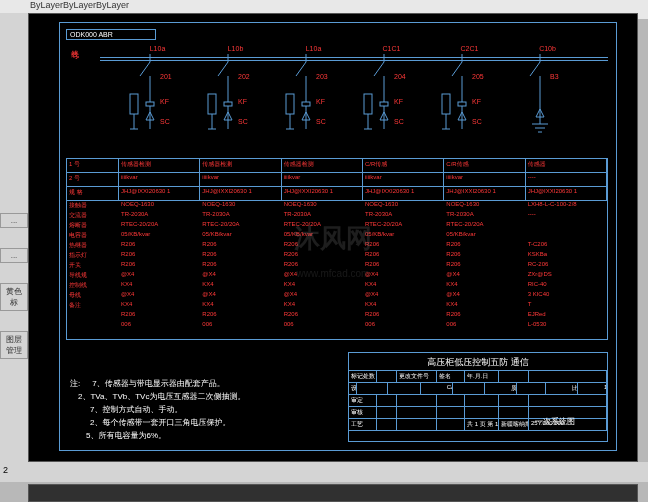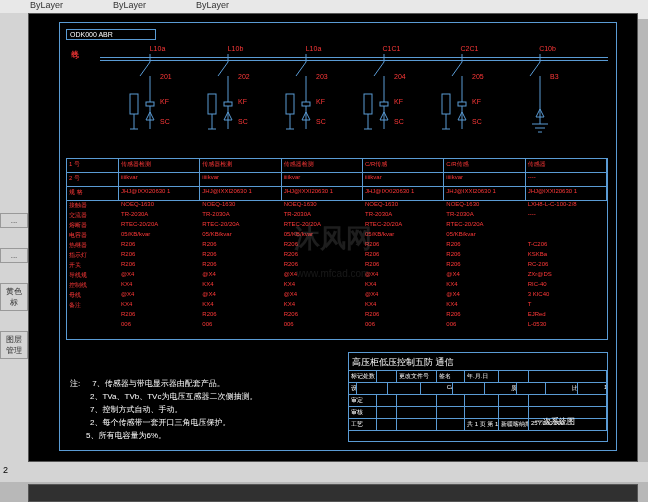--- a/index.html
+++ b/index.html
@@ -1,17 +1,17 @@
 <!DOCTYPE html>
 <html><head>
 <meta charset="utf-8">
 <style>
 *{margin:0;padding:0;box-sizing:border-box;font-family:"SimSun",sans-serif}
 body{background:#b8b8b8;width:648px;height:502px;overflow:hidden;position:relative}
-.toolbar{height:19px;background:#e8e8e8;display:flex;gap:50px;padding-left:30px;font-size:9px;color:#333}
+.toolbar{height:19px;background:#e8e8e8;display:flex;padding-left:30px;font-size:9px;color:#333}
 .canvas-area{position:absolute;top:13px;left:28px;right:10px;bottom:40px;background:#000;border:1px solid #555}
 .left-panel{position:absolute;left:0;top:13px;width:28px;bottom:40px;background:#d4d4d4}
 .left-panel .item{font-size:8px;color:#333;padding:2px;border:1px solid #999;margin-bottom:20px;text-align:center}
 .bottom-bar{position:absolute;bottom:20px;left:0;right:0;height:20px;background:#d4d4d4;font-size:9px;padding:3px}
 .scroll-h{position:absolute;bottom:0;left:28px;right:10px;height:18px;background:#303030;border:1px solid #555}
 .drawing{position:absolute;top:8px;left:30px;right:20px;bottom:10px;border:1px solid #5a9bd4}
 .title-bar{position:absolute;top:6px;left:6px;width:90px;height:11px;border:1px solid #5a9bd4;color:#fff;font-size:7px;padding:1px 3px}
 .circuit-row{position:absolute;top:22px;left:60px;right:8px;height:110px}
 .circuit{position:absolute;top:0;width:75px;height:110px}
 .circuit .lbl-top{color:#ff3838;font-size:7px;text-align:center;margin-bottom:2px}
@@ -24,21 +24,21 @@
 .data-table .hcell.lc{width:52px;color:#ff3838}
 .data-table .hcell.dc{flex:1}
 .data-table .drow{display:flex;height:10px;font-size:6px}
 .data-table .dcell{flex:1;color:#ff3838;padding:0 2px;overflow:hidden;white-space:nowrap}
 .data-table .dcell.lc{width:52px;flex:none;color:#ff3838}
 .notes{position:absolute;bottom:8px;left:10px;width:260px;color:#fff;font-size:8px;line-height:13px}
 .notes .ntitle{display:inline-block;width:20px}
 .title-block{position:absolute;bottom:8px;right:8px;width:260px;height:90px;border:1px solid #5a9bd4}
 .title-block .tr{display:flex;height:12px;border-bottom:1px solid #5a9bd4;font-size:6px;color:#fff}
 .title-block .tc{border-right:1px solid #5a9bd4;padding:1px 2px;overflow:hidden;white-space:nowrap}
-.title-block .main-title{height:18px;color:#fff;font-size:9px;padding:3px;border-bottom:1px solid #5a9bd4}
+.title-block .main-title{height:18px;text-align:center;color:#fff;font-size:9px;padding:3px;border-bottom:1px solid #5a9bd4}
 .watermark{position:absolute;top:50%;left:50%;transform:translate(-50%,-50%);color:rgba(200,200,200,0.15);font-size:26px;font-weight:bold;pointer-events:none;z-index:100}
 .watermark-sub{position:absolute;top:58%;left:50%;transform:translate(-50%,-50%);color:rgba(200,200,200,0.12);font-size:10px;pointer-events:none;z-index:100}
 </style>
 </head>
 <body>
 
 <div class="toolbar">
   <span>ByLayer</span>
   <span>ByLayer</span>
   <span>ByLayer</span>
@@ -315,21 +315,21 @@
             <div class="dcell">006</div>
             <div class="dcell">006</div>
             <div class="dcell">L-0530</div>
           </div>
         </div>
     </div>
 
     <div class="notes">
       <span class="ntitle">注:</span>
       <span>7、传感器与带电显示器由配套产品。</span><br>
-      <span style="margin-left:20px">2、TVa、TVb、TVc为电压互感器二次侧抽测。</span><br>
+      <span style="margin-left:8px">2、TVa、TVb、TVc为电压互感器二次侧抽测。</span><br>
       <span style="margin-left:20px">7、控制方式自动、手动。</span><br>
       <span style="margin-left:20px">2、每个传感带一套开口三角电压保护。</span><br>
       <span style="margin-left:16px">5、所有电容量为6%。</span>
     </div>
 
     <div class="title-block">
       <div class="main-title">高压柜低压控制五防 通信</div>
       <div id="tb-rows">
           <div class="tr">
             <div class="tc" style="width:28px">标记处数</div>

